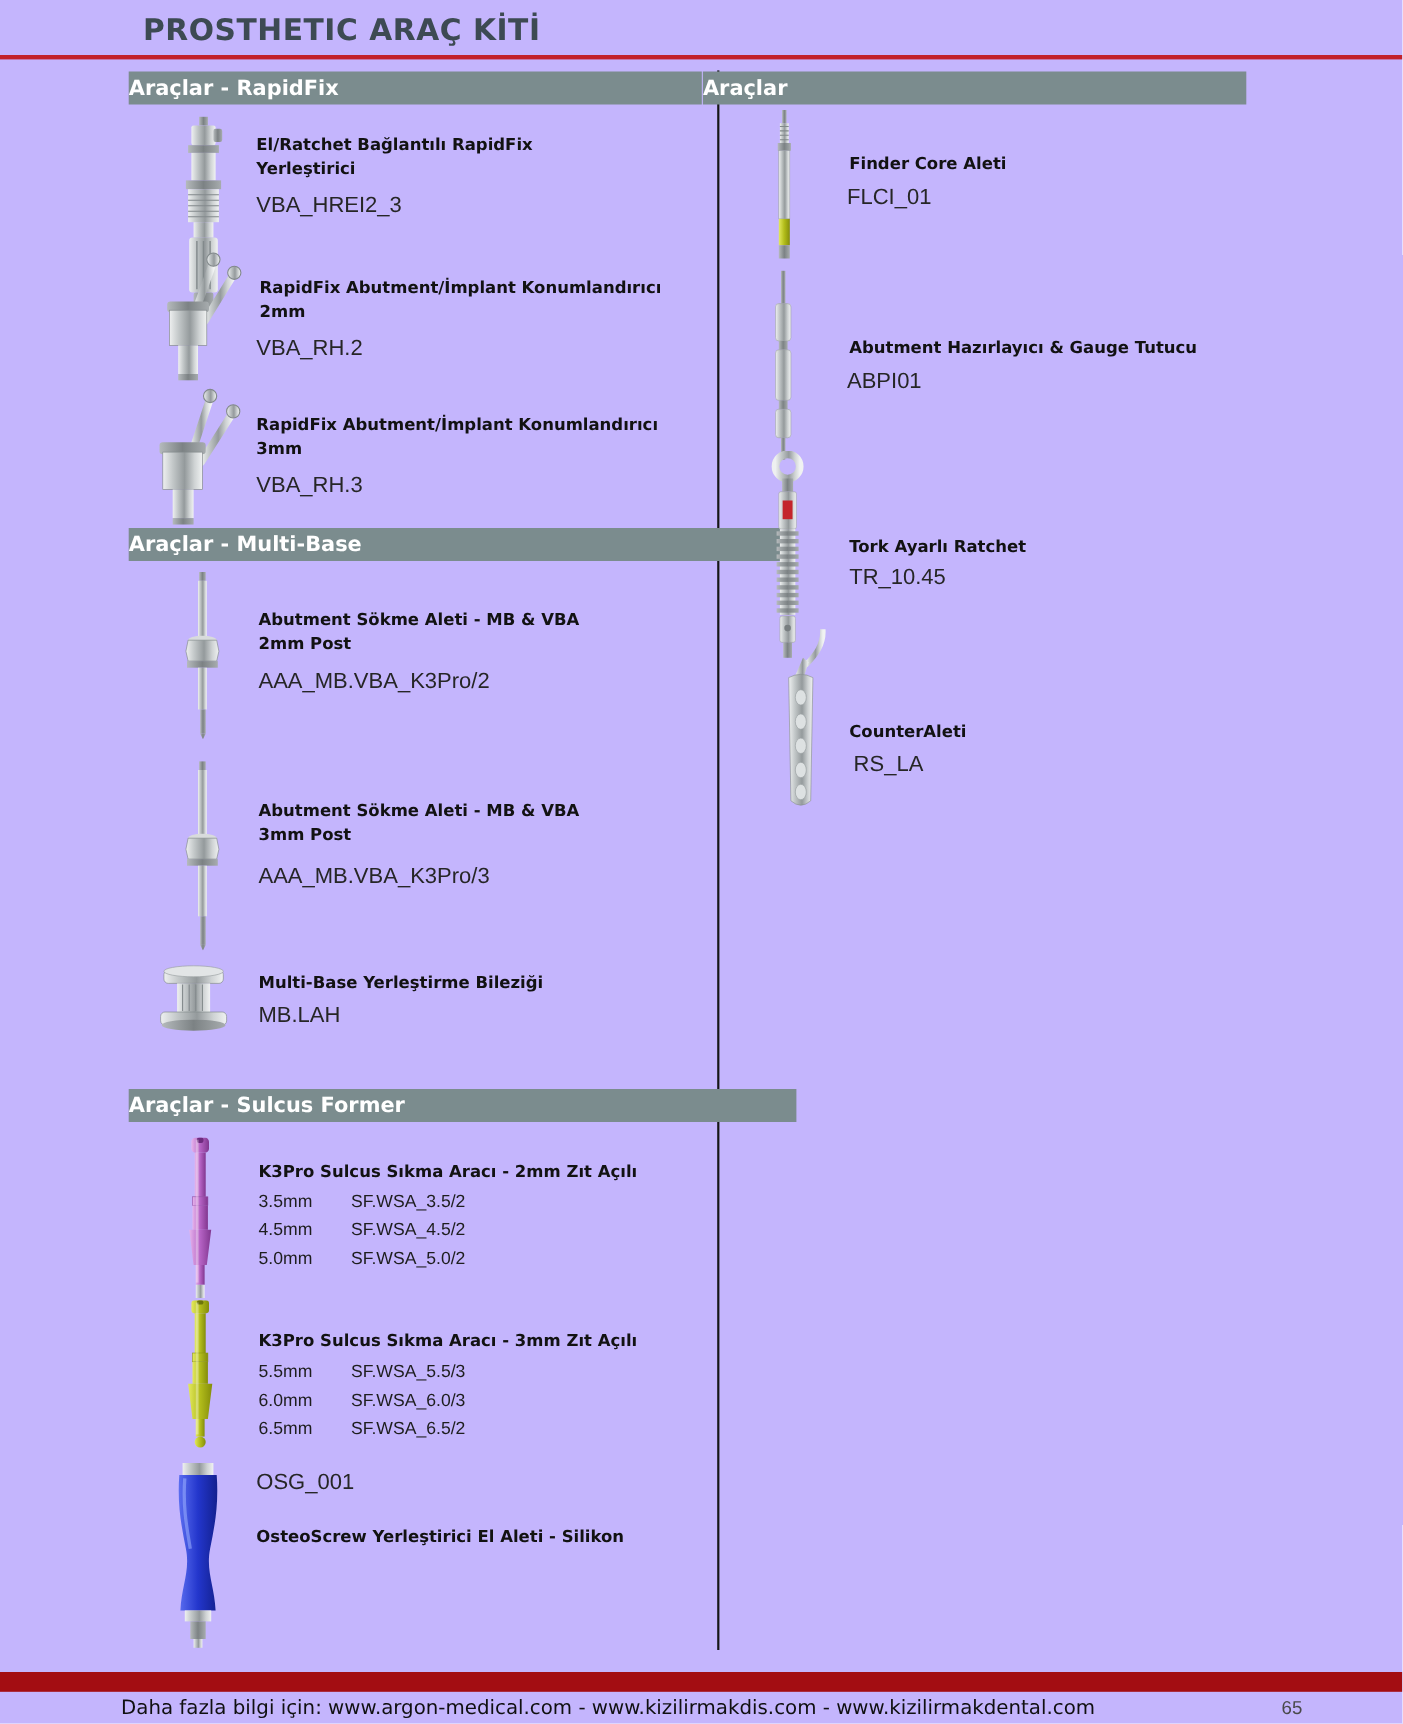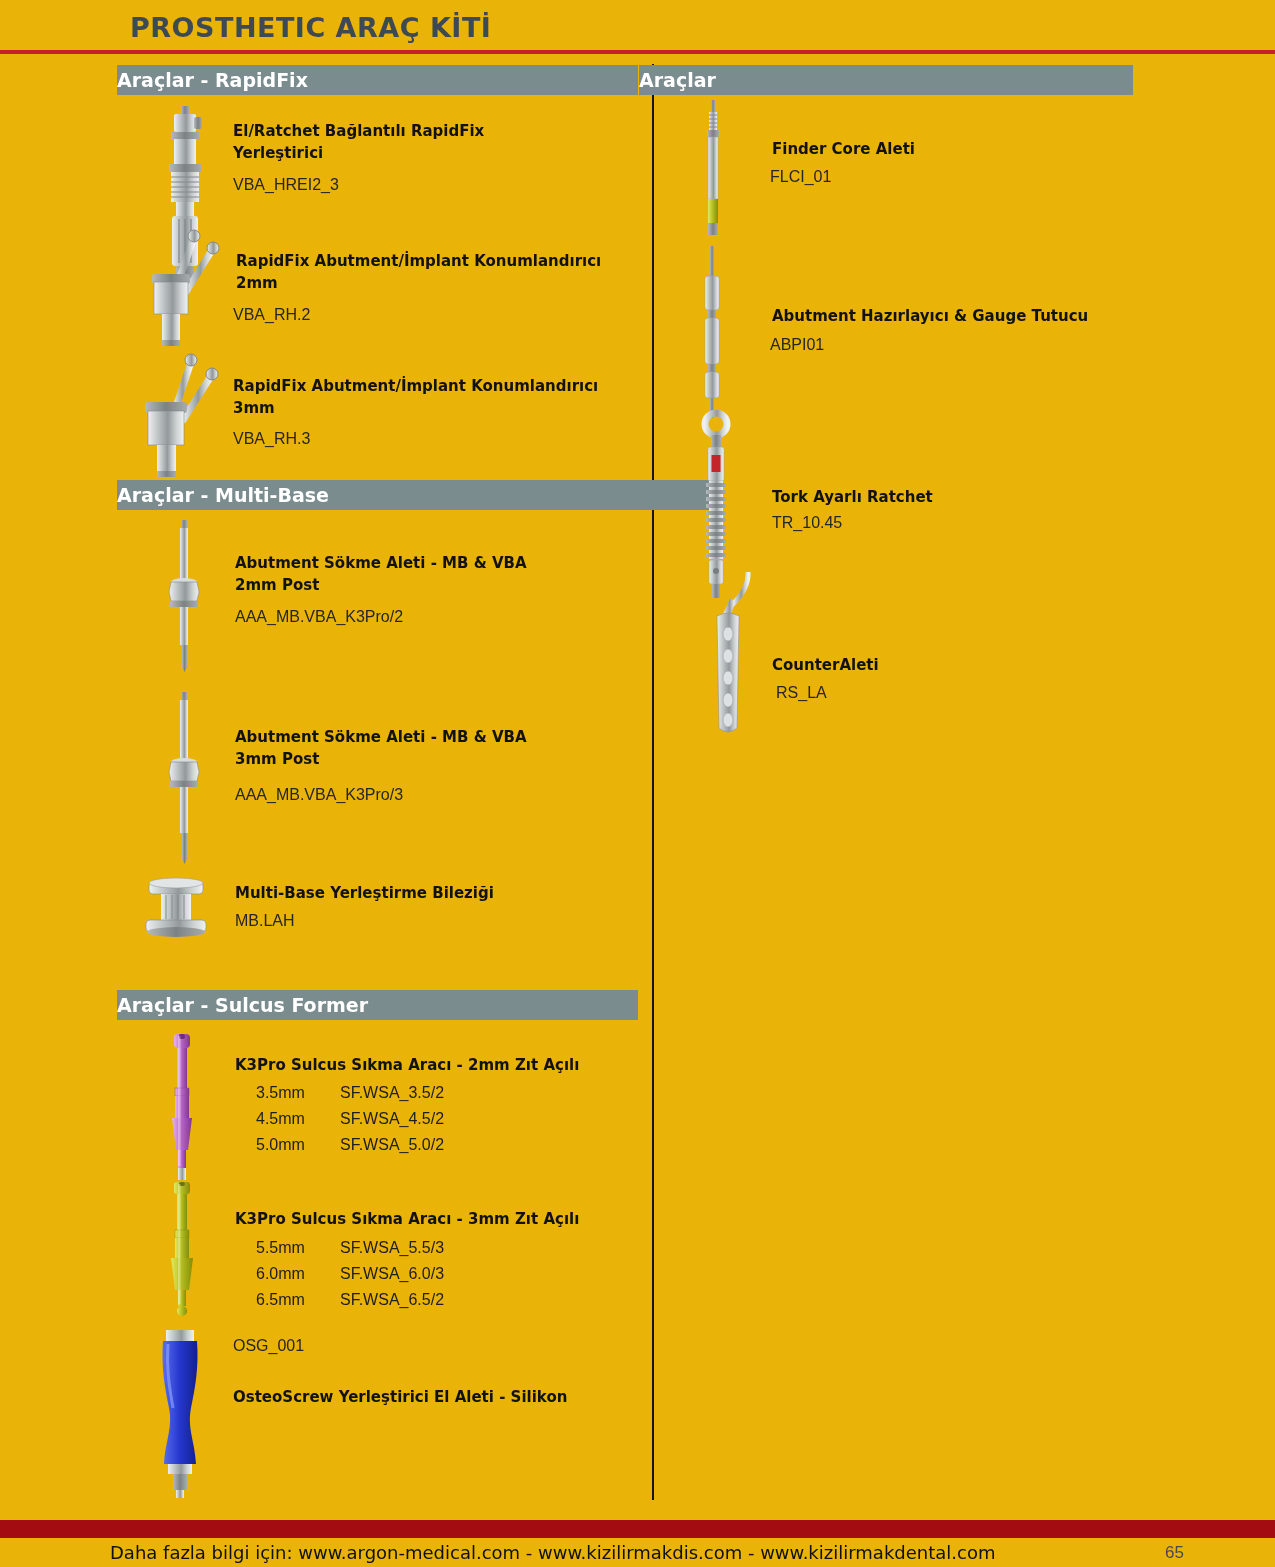--- a/index.html
+++ b/index.html
@@ -1,28 +1,28 @@
 <!DOCTYPE html>
 <html style="--title-text: #3d4a53; --rule-red: #c2222a; --header-bar: #7b8c8e; --footer-bar: #a30d12;"><head>
 <meta charset="utf-8">
 <style>
   html,body{margin:0;padding:0;background:#fff;}
-  .page{position:relative;width:1275px;height:1567px;background:#eab308;overflow:hidden;
+  .page{position:relative;width:1275px;height:1567px;background:#c4b5fd;overflow:hidden;
         font-family:"DejaVu Sans",sans-serif;}
   .page-title{position:absolute;font-weight:bold;font-size:27px;letter-spacing:.5px;
               color:var(--title-text,#3d4a53);}
   .rule-top{position:absolute;background:var(--rule-red,#c2222a);}
   .divider{position:absolute;width:2px;background:#161616;}
   .sec-header{position:absolute;height:30px;line-height:30px;text-align:left;
               background:var(--header-bar,#7b8c8e);color:#fff;font-weight:bold;font-size:19px;}
   .tool{position:absolute;}
   .ititle{position:absolute;font-weight:bold;font-size:15px;line-height:22px;color:#121212;
           white-space:pre-line;width:410px;}
-  .icode{position:absolute;font-size:16px;color:#262626;font-family:"Liberation Sans",sans-serif;}
-  .vtable{position:absolute;font-family:"Liberation Sans",sans-serif;font-size:16px;color:#1e1e1e;margin-left:21px;}
+  .icode{position:absolute;font-size:20px;color:#262626;font-family:"Liberation Sans",sans-serif;}
+  .vtable{position:absolute;font-family:"Liberation Sans",sans-serif;font-size:16px;color:#1e1e1e;}
   .vrow{height:26px;line-height:26px;display:flex;}
   .vsize{width:84px;}
   .footer-bar{position:absolute;background:var(--footer-bar,#a30d12);}
   .footer-text{position:absolute;font-size:18px;color:#101010;}
   .page-num{position:absolute;font-size:17px;color:#4a4a4a;font-family:"Liberation Sans",sans-serif;text-align:right;}
 </style>
 </head>
 <body>
 
 <svg width="0" height="0" style="position:absolute" aria-hidden="true">
@@ -58,21 +58,21 @@
 </svg>
 
 <div class="page">
 
   <div class="page-title" style="left:130px;top:12px">PROSTHETIC ARAÇ KİTİ</div>
   <div class="rule-top" style="left:0;top:50px;width:1275px;height:4px"></div>
   <div class="divider" style="left:652px;top:64px;height:1436px"></div>
 
   <div class="sec-header" style="left:117px;top:65px;width:521px">Araçlar - RapidFix</div>
   <div class="sec-header" style="left:117px;top:480px;width:593px">Araçlar - Multi-Base</div>
-  <div class="sec-header" style="left:117px;top:990px;width:521px">Araçlar - Sulcus Former</div>
+  <div class="sec-header" style="left:117px;top:990px;width:607px">Araçlar - Sulcus Former</div>
   <div class="sec-header" style="left:639px;top:65px;width:494px">Araçlar</div>
 
   <svg class="tool" style="left:145px;top:106px" width="80" height="185" viewBox="0 0 80 185">
     <rect x="36" y="0" width="8" height="8" fill="url(#gmd)"></rect>
     <rect x="29" y="8" width="22" height="18" rx="2" fill="url(#gm)"></rect>
     <rect x="49" y="11" width="8" height="12" rx="2" fill="url(#gmd)"></rect>
     <rect x="26" y="26" width="28" height="7" fill="url(#gmd)"></rect>
     <rect x="29" y="33" width="22" height="25" fill="url(#gm)"></rect>
     <rect x="24" y="58" width="32" height="8" fill="url(#gmd)"></rect>
     <rect x="26" y="66" width="28" height="30" fill="url(#gm)"></rect>

